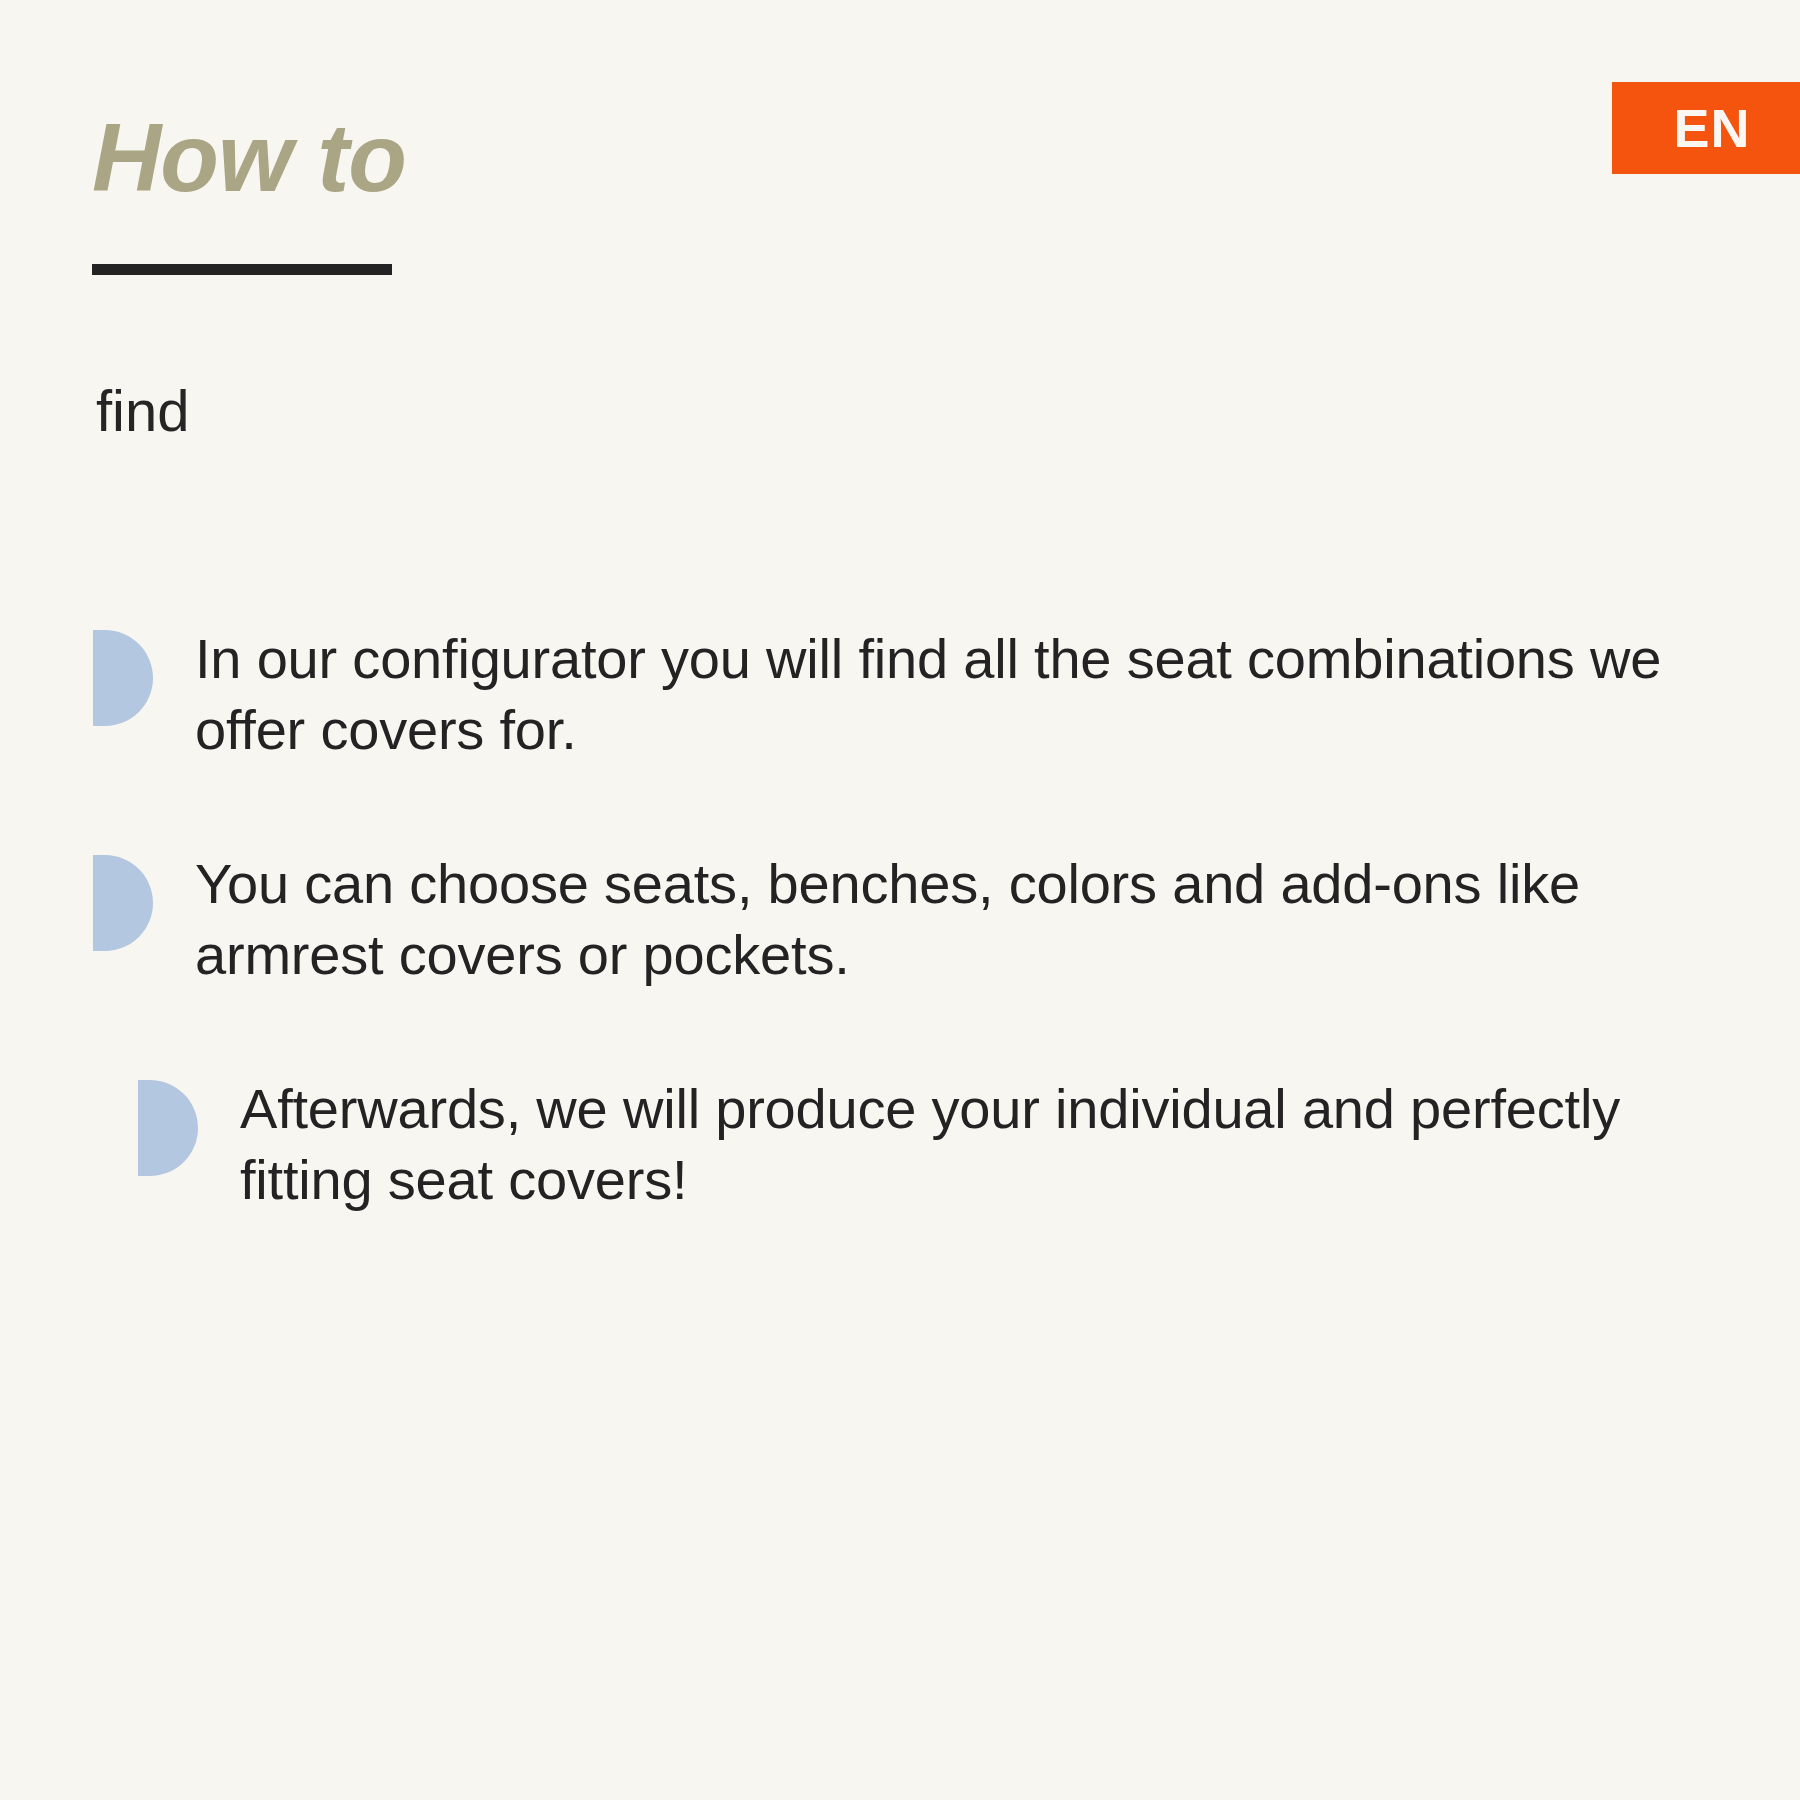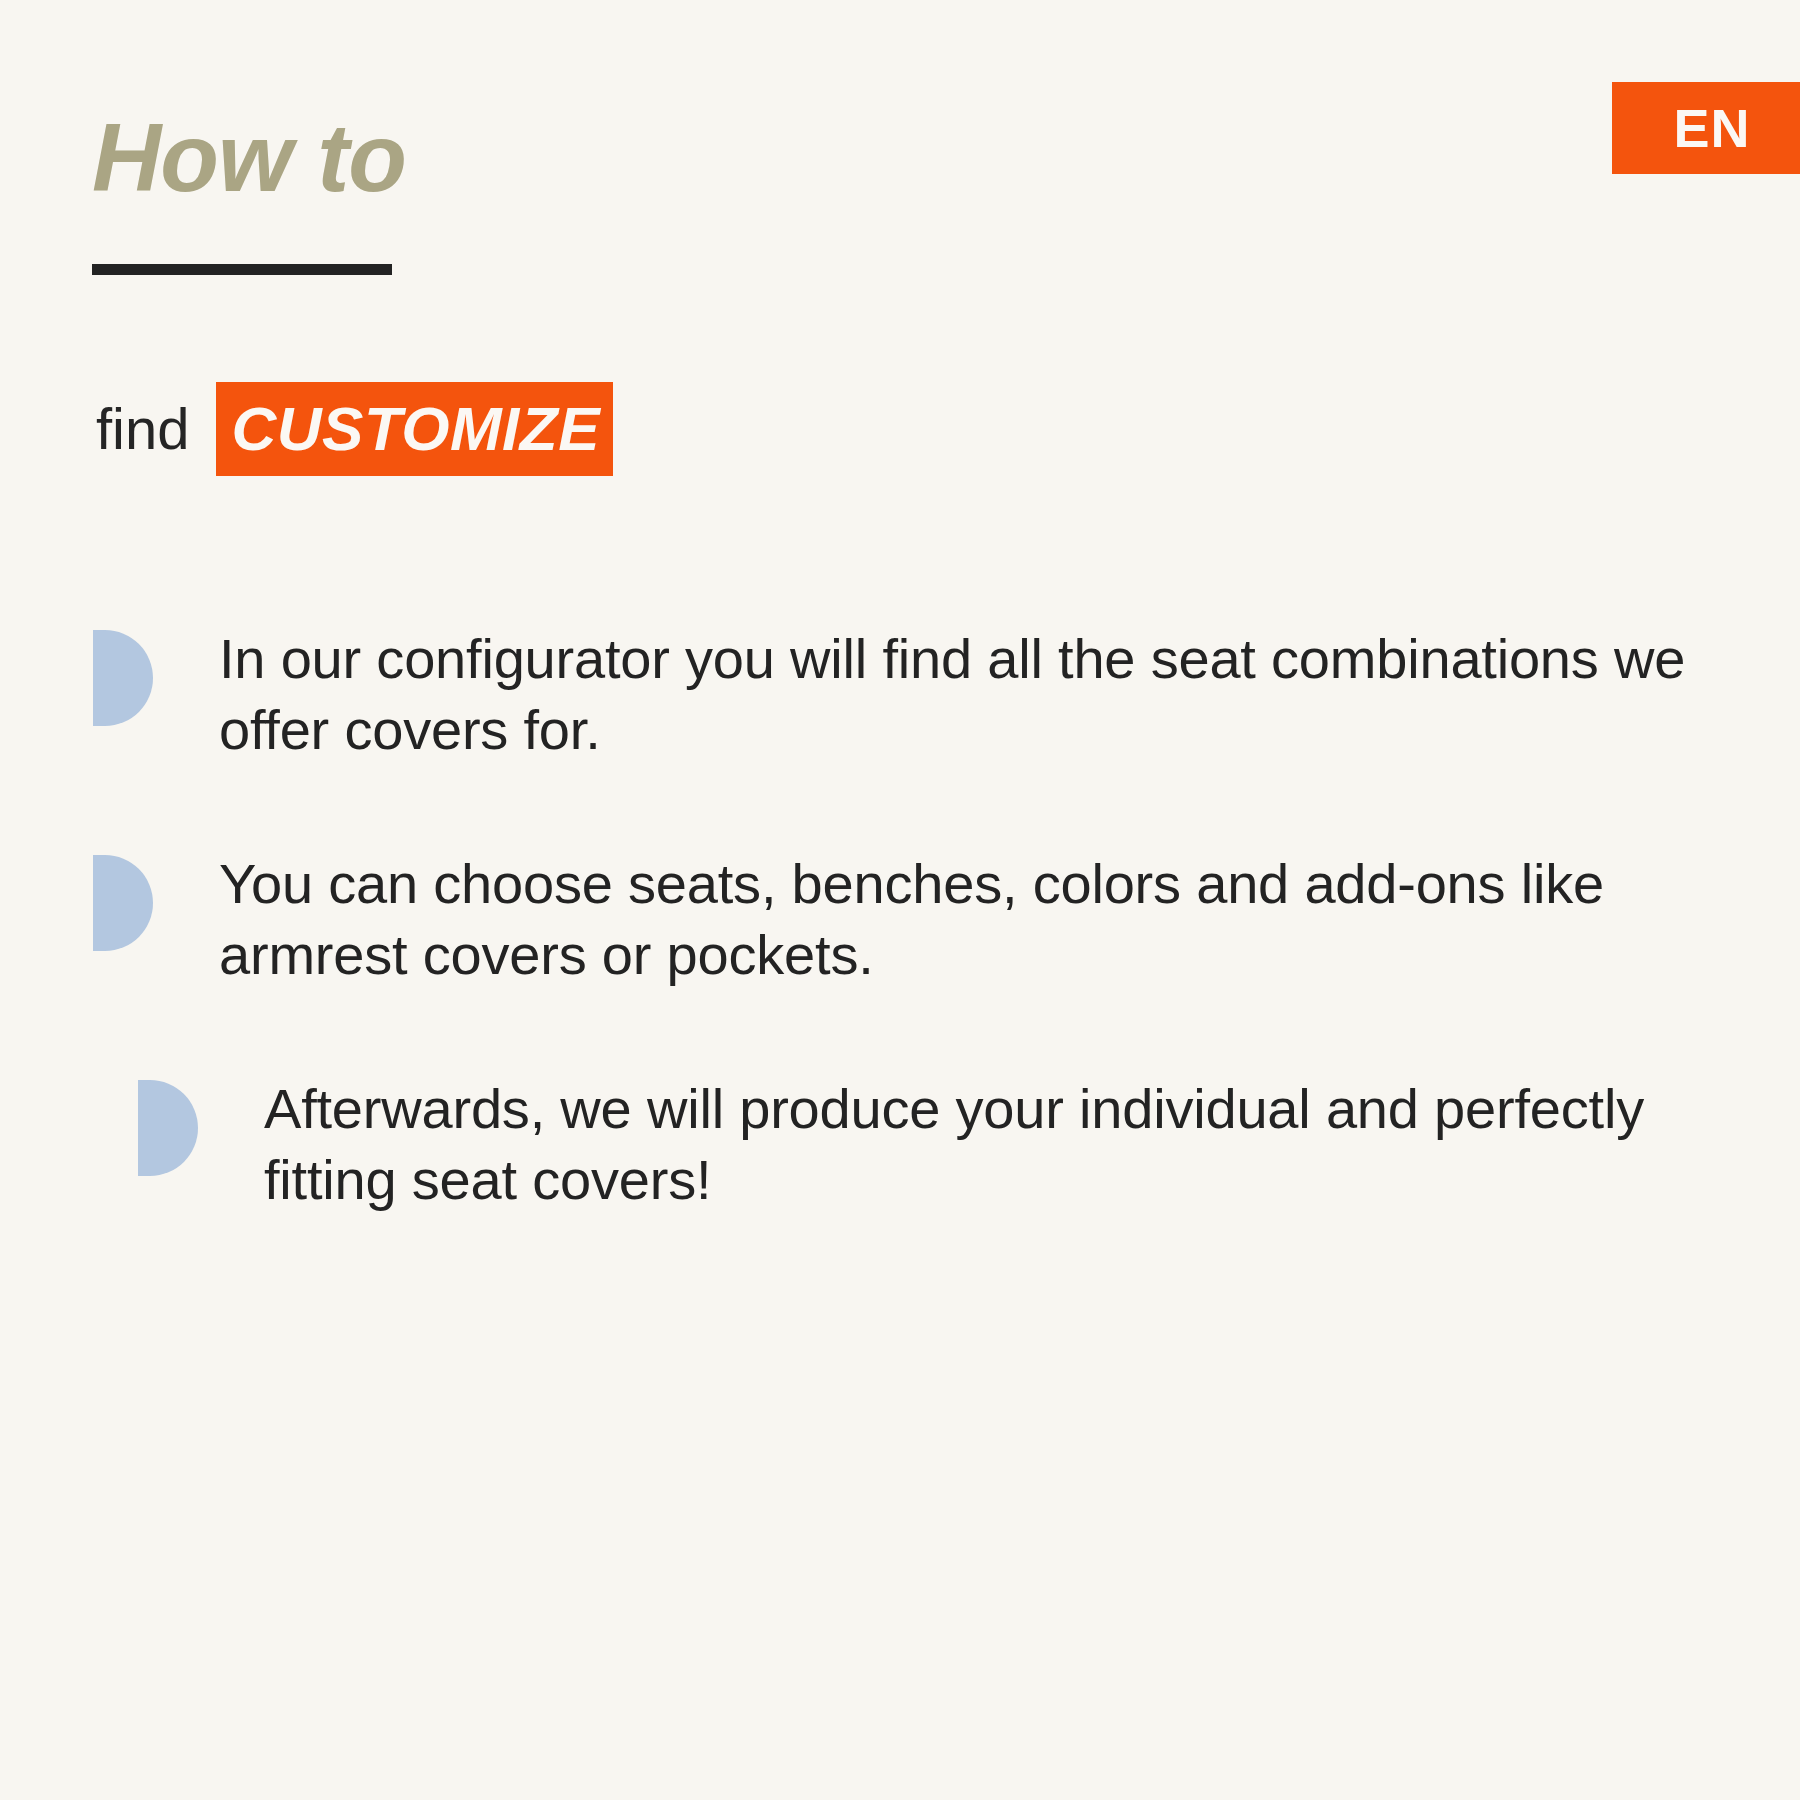--- a/index.html
+++ b/index.html
@@ -116,21 +116,21 @@
     flex: 0 0 auto;
     width: 60px;
     height: 96px;
     background: #b3c7e0;
     border-radius: 0 48px 48px 0;
     margin-top: 6px;
   }
 
   .step-text {
     flex: 1 1 auto;
-    margin-left: 66px;
+    margin-left: 42px;
     font-size: 56px;
     line-height: 1.26;
     color: #232323;
     font-weight: 400;
     letter-spacing: -0.2px;
   }
   .step-text .em-strong {
     font-weight: 700;
     font-style: italic;
     letter-spacing: 0.2px;
@@ -144,21 +144,20 @@
   <div class="lang-badge">
     <span class="lang-badge-label">EN</span>
   </div>
 
   <h1 class="headline">How to</h1>
 
   <div class="headline-rule"></div>
 
   <div class="cta-row">
     <span class="cta-prefix">find</span>
-    <span class="cta-highlight">CUSTOMIZE</span>
   </div>
 
   <ul class="steps">
 
     <li class="step">
       <span class="step-marker"></span>
       <span class="step-text">In our configurator you will find all the seat combinations we offer covers for.</span>
     </li>
 
     <li class="step">

